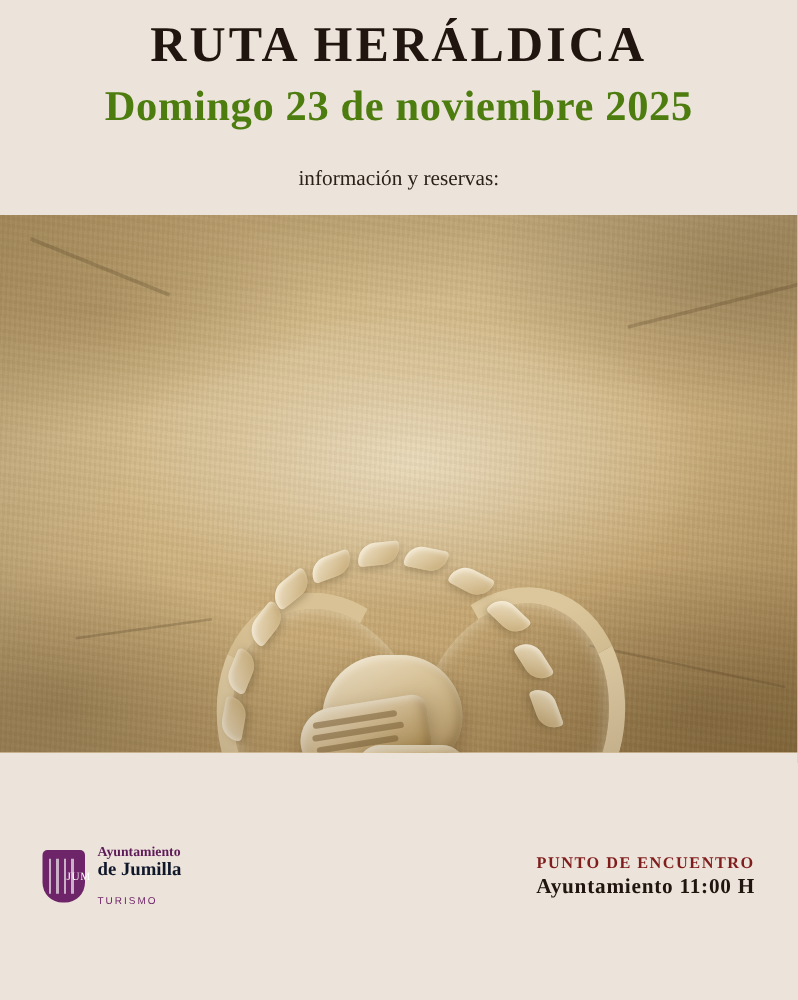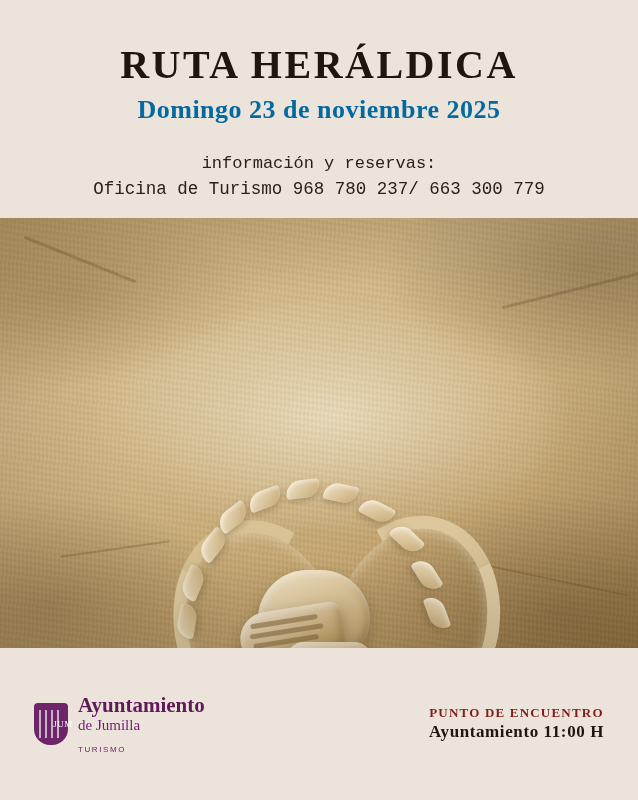--- a/index.html
+++ b/index.html
@@ -18,44 +18,44 @@
     width: 638px;
     height: 800px;
     background: #ece3da;
     display: flex;
     flex-direction: column;
   }
 
   
   .header {
     background: #ece3da;
-    padding: 44px 30px 16px 30px;
+    padding: 15px 30px 16px 30px;
     text-align: center;
     box-sizing: border-box;
   }
   .title {
     font-family: "Liberation Serif", serif;
     font-size: 40px;
     letter-spacing: 2.5px;
     color: #20160f;
     font-weight: bold;
     line-height: 1.05;
     margin: 0 0 10px 0;
   }
   .subtitle {
     font-family: "Liberation Serif", serif;
-    font-size: 26px;
-    color: #0369a1;
+    font-size: 34px;
+    color: #4d7c0f;
     font-weight: bold;
     letter-spacing: 0.5px;
     line-height: 1.1;
     margin: 0 0 26px 0;
   }
   .info-line {
-    font-family: Liberation Mono, monospace;
+    font-family: Liberation Serif, serif;
     font-size: 17px;
     color: #2b211a;
     line-height: 1.5;
     margin: 0;
   }
   .info-line.phone {
     font-size: 17.5px;
   }
   .info-link {
     font-family: "Liberation Serif", serif;
@@ -212,29 +212,29 @@
     width: 24px;
     height: 28px;
     background-image: repeating-linear-gradient(90deg, rgba(255,255,255,0.85) 0 2px, rgba(110,36,104,0) 2px 6px);
     opacity: 0.75;
   }
   .logo-text {
     line-height: 1.12;
   }
   .logo-line1 {
     font-family: "Liberation Serif", serif;
-    font-size: 21px;
+    font-size: 11px;
     color: #5e1b59;
     font-weight: bold;
   }
   .logo-line2 {
     font-family: "Liberation Serif", serif;
     font-size: 15px;
-    color: #701a75;
-    font-weight: normal;
+    color: #0f172a;
+    font-weight: bold;
   }
   .logo-line3 {
     font-family: "Liberation Sans", sans-serif;
     font-size: 8px;
     color: #6e2468;
     letter-spacing: 1.6px;
     margin-top: 12px;
   }
   .meeting {
     text-align: center;
@@ -258,21 +258,20 @@
 </style>
 </head>
 <body>
 
 <div class="poster">
 
   <div class="header">
     <h1 class="title">RUTA HERÁLDICA</h1>
     <h2 class="subtitle">Domingo 23 de noviembre 2025</h2>
     <p class="info-line">información y reservas:</p>
-    <p class="info-line phone">Oficina de Turismo 968 780 237/ 663 300 779</p>
   </div>
 
   <div class="image-area">
     <div class="stone-bg"></div>
     <div class="stone-grain"></div>
 
     <div class="stone-crack" style="left:20px; top:40px; width:120px; height:3px; transform:rotate(22deg);"></div>
     <div class="stone-crack" style="left:500px; top:70px; width:150px; height:3px; transform:rotate(-14deg);"></div>
     <div class="stone-crack" style="left:60px; top:330px; width:110px; height:2px; transform:rotate(-8deg);"></div>
     <div class="stone-crack" style="left:470px; top:360px; width:160px; height:2px; transform:rotate(12deg);"></div>

